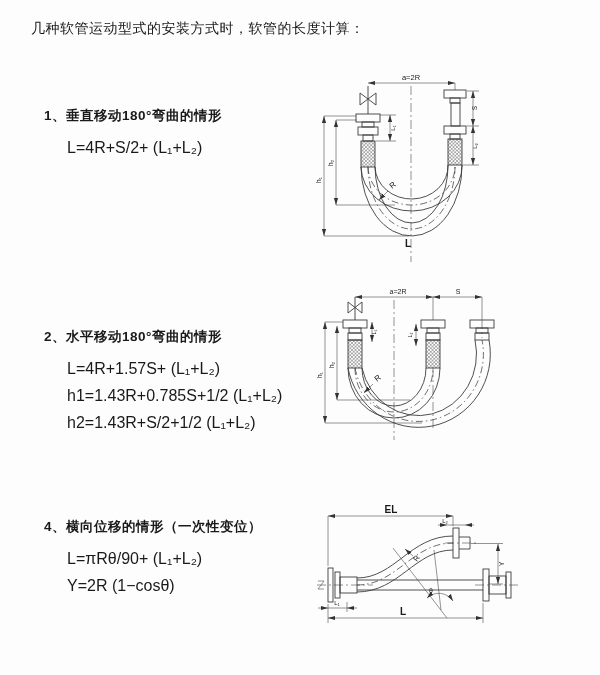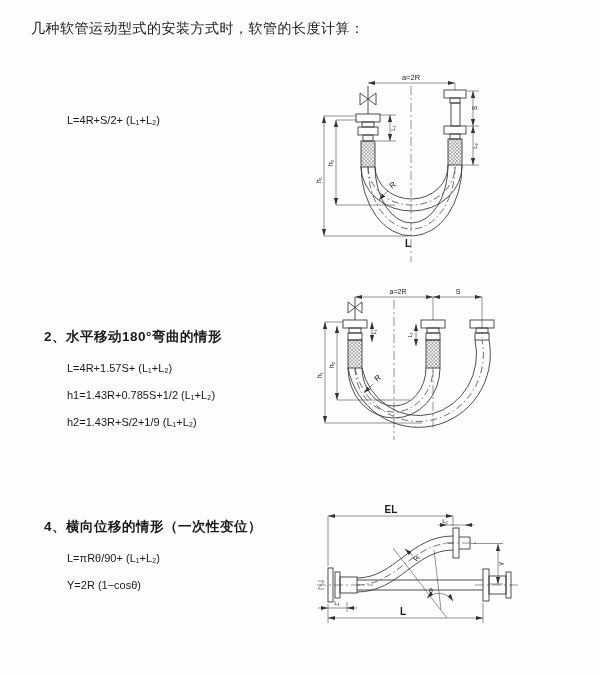--- a/index.html
+++ b/index.html
@@ -7,43 +7,44 @@
     width:600px;height:675px;position:relative;background:#fdfdfd;
     font-family:"Liberation Sans","DejaVu Sans",sans-serif;color:#1a1a1a;
     overflow:hidden;
   }
   .page-title{
     position:absolute;left:31px;top:20px;
     font-size:14px;font-weight:normal;letter-spacing:0.5px;
   }
   .sec{position:absolute;left:44px;}
   .sec .heading{font-size:13.5px;font-weight:bold;margin:0 0 9px 0;letter-spacing:0.5px;}
-  .sec .formula{font-size:11px;margin:0 0 0 23px;height:27px;line-height:27px;white-space:nowrap;}
+  .sec .formula{font-size:16px;margin:0 0 0 23px;height:27px;line-height:27px;white-space:nowrap;}
   #s1{top:107px;} #s2{top:299px;margin-top:29px;} #s3{top:518px;}
   svg{position:absolute;}
   svg text{font-family:"Liberation Sans","DejaVu Sans",sans-serif;fill:#1a1a1a;}
   svg .ol{stroke:#3c3c3c;stroke-width:0.9;fill:none;}
   svg .dim{stroke:#3c3c3c;stroke-width:0.55;fill:none;}
   svg .dash{stroke:#3c3c3c;stroke-width:0.55;fill:none;stroke-dasharray:9,3,2,3;}
   svg .hdash{stroke:#3c3c3c;stroke-width:0.75;fill:none;stroke-dasharray:7,3,1.5,3;}
 </style>
 </head>
 <body>
 
 <div class="page-title">几种软管运动型式的安装方式时，软管的长度计算：</div>
 
 <div class="sec" id="s1">
+  <div class="heading">1、垂直移动180°弯曲的情形</div>
   <div class="formula">L=4R+S/2+ (L₁+L₂)</div>
 </div>
 
 <div class="sec" id="s2">
   <div class="heading">2、水平移动180°弯曲的情形</div>
   <div class="formula">L=4R+1.57S+ (L₁+L₂)</div>
   <div class="formula">h1=1.43R+0.785S+1/2 (L₁+L₂)</div>
-  <div class="formula">h2=1.43R+S/2+1/9 (L₁+L₂)</div>
+  <div class="formula">h2=1.43R+S/2+1/2 (L₁+L₂)</div>
 </div>
 
 <div class="sec" id="s3">
   <div class="heading">4、横向位移的情形（一次性变位）</div>
   <div class="formula">L=πRθ/90+ (L₁+L₂)</div>
   <div class="formula">Y=2R (1−cosθ)</div>
 </div>
 
 <svg style="left:310px;top:70px" width="245" height="195" viewBox="0 0 245 195">
   <defs>

